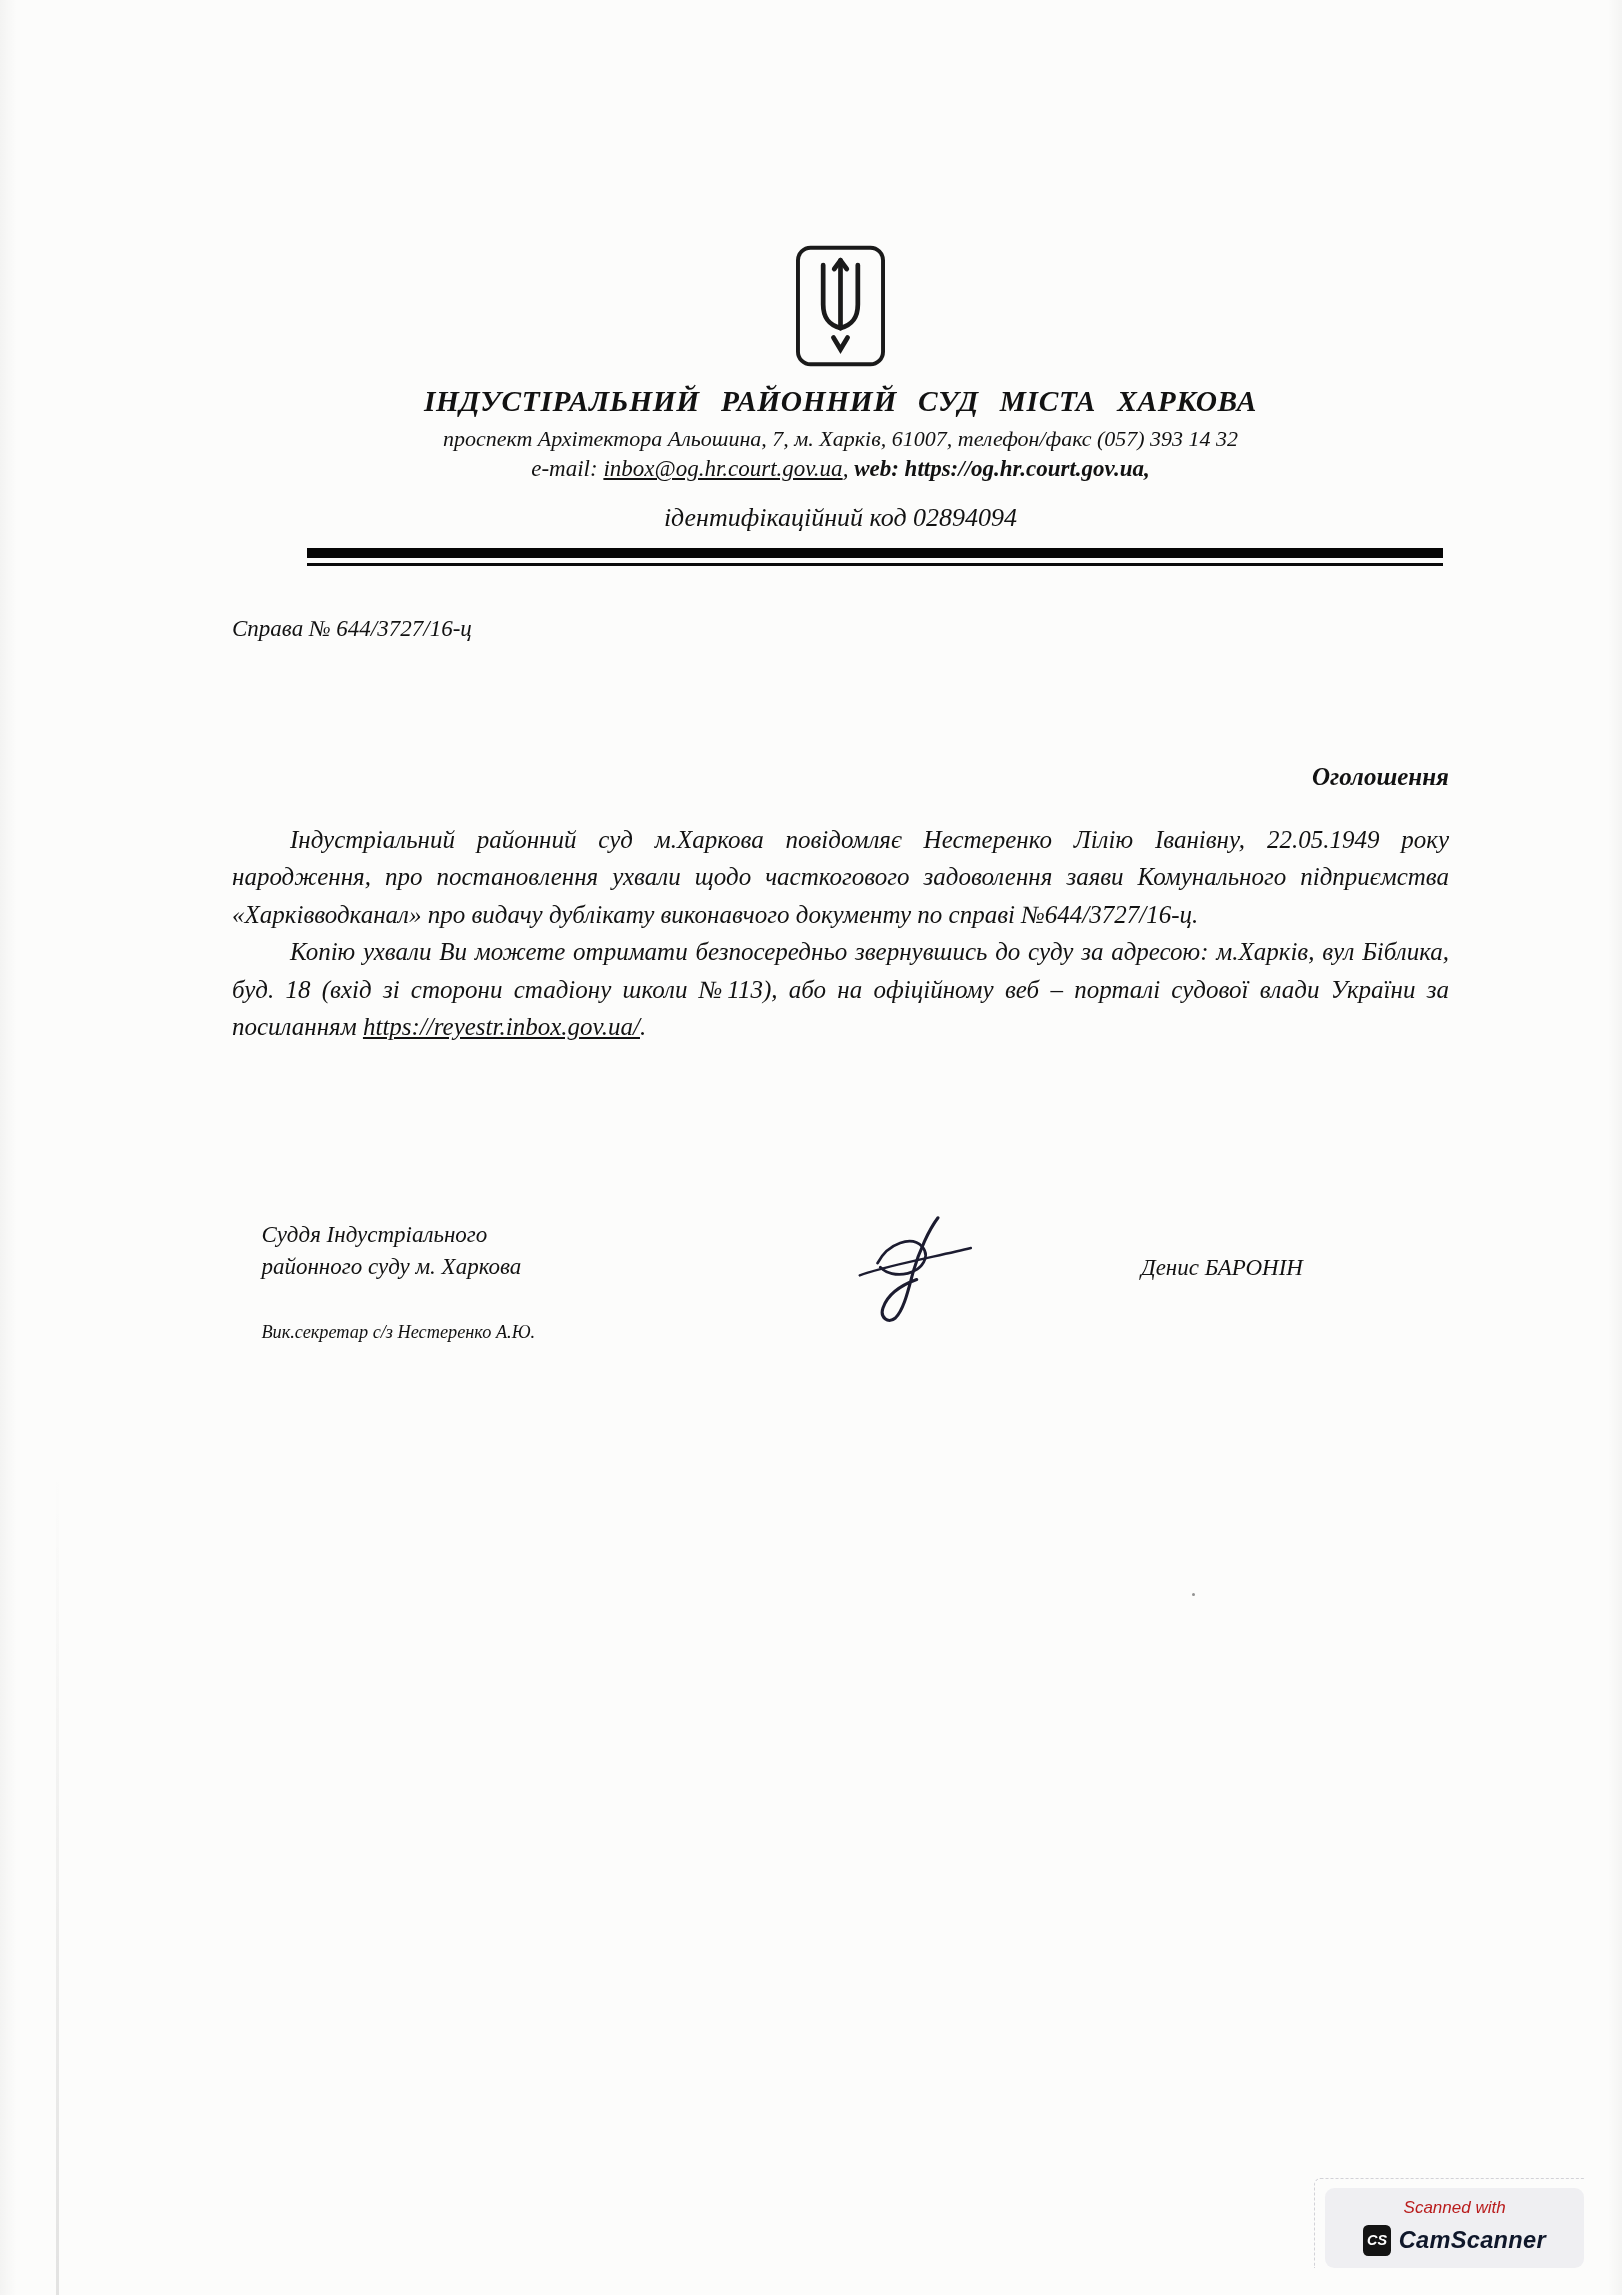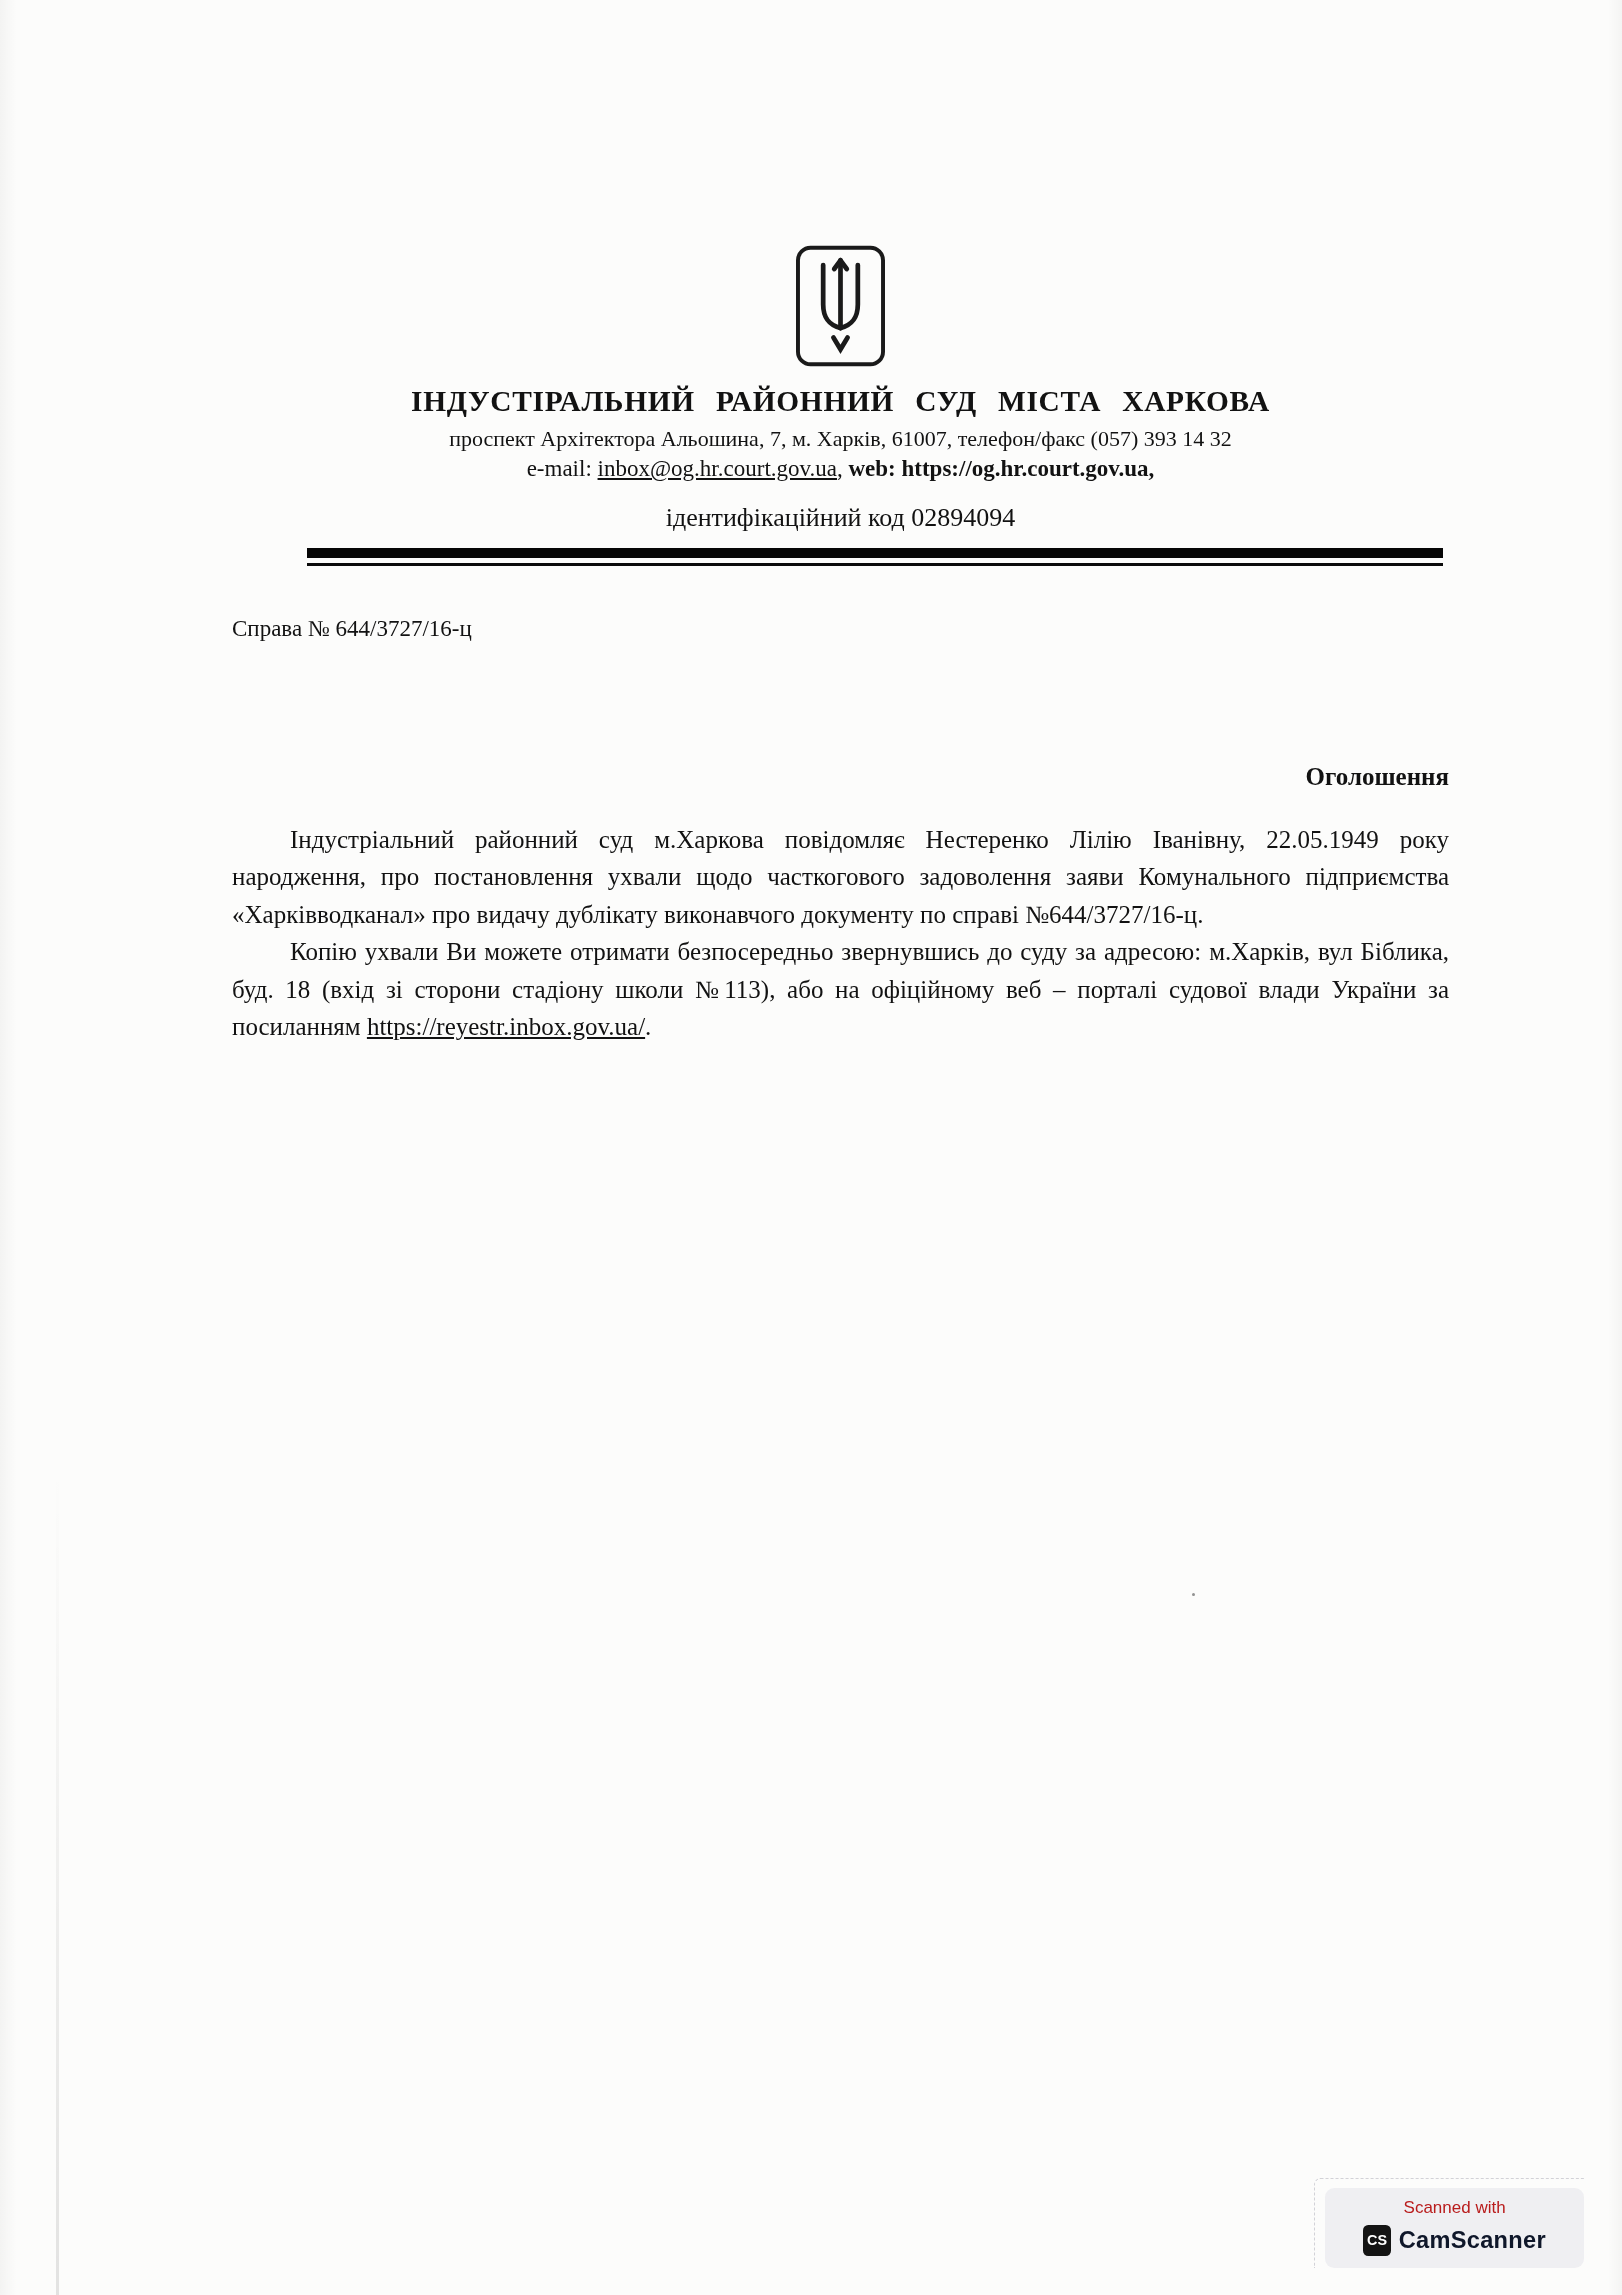--- a/index.html
+++ b/index.html
@@ -10,20 +10,21 @@
     color: #121212;
     position: relative;
     overflow: hidden;
   }
   .page {
     position: absolute; inset: 0;
     background:
       linear-gradient(90deg, rgba(0,0,0,0.035) 0, rgba(0,0,0,0) 17px),
       linear-gradient(270deg, rgba(0,0,0,0.03) 0, rgba(0,0,0,0) 14.4px),
       #fcfcfb;
+    font-style: italic;
   }
   .scan-edge {
     position: absolute; left: 56px; top: 1466px; bottom: 0; width: 2.6px;
     background: linear-gradient(to bottom, rgba(0,0,0,0), rgba(0,0,0,0.10));
   }
   .speck {
     position: absolute; left: 1192px; top: 1593px; width: 3.3px; height: 3.3px;
     border-radius: 50%; background: rgba(40,40,40,0.5);
   }
   .content { position: absolute; left: 232px; top: 0; width: 1217px; }
@@ -118,20 +119,37 @@
     <div class="ref-block">
       <div>Справа № 644/3727/16-ц</div>
     </div>
 
     <div class="doc-title">Оголошення</div>
 
     <p class="para first">Індустріальний районний суд м.Харкова повідомляє Нестеренко Лілію Іванівну, 22.05.1949 року народження, про постановлення ухвали щодо часткогового задоволення заяви Комунального підприємства «Харківводканал» про видачу дублікату виконавчого документу по справі №644/3727/16-ц.</p>
 
     <p class="para"><span>Копію ухвали Ви можете отримати безпосередньо звернувшись до суду за адресою: м.Харків, вул Біблика, буд. 18 (вхід зі сторони стадіону школи №113), або на офіційному веб – порталі судової влади України за посиланням </span><a href="#">https://reyestr.inbox.gov.ua/</a><span>.</span></p>
 
+    <div class="sig-row">
+      <div class="sig-left">
+        <div class="judge-title">Суддя Індустріального
+районного суду м. Харкова</div>
+        <div class="secretary">Вик.секретар с/з Нестеренко А.Ю.</div>
+      </div>
+      <div class="sig-mid">
+        <svg class="signature-svg" viewBox="0 0 220 170" aria-hidden="true">
+          <g fill="none" stroke="#1c1c30" stroke-linecap="round">
+            <path stroke-width="4.5" d="M150 14 C 138 30, 122 62, 113 96 C 106 122, 100 148, 88 160 C 77 169, 65 159, 70 145 C 77 125, 97 112, 119 104"></path>
+            <path stroke-width="4" d="M62 80 C 78 50, 112 40, 127 56 C 139 70, 128 89, 106 95 C 90 99, 74 95, 66 86"></path>
+            <path stroke-width="3.5" d="M36 98 C 72 84, 150 70, 198 58"></path>
+          </g>
+        </svg>
+      </div>
+      <div class="sig-right">Денис БАРОНІН</div>
+    </div>
 
   </div>
 
   <div class="badge-wrap">
     <div class="badge">
       <div class="badge-line1">Scanned with</div>
       <div class="badge-row">
         <div class="cs-logo">CS</div>
         <div class="badge-brand">CamScanner</div>
       </div>

